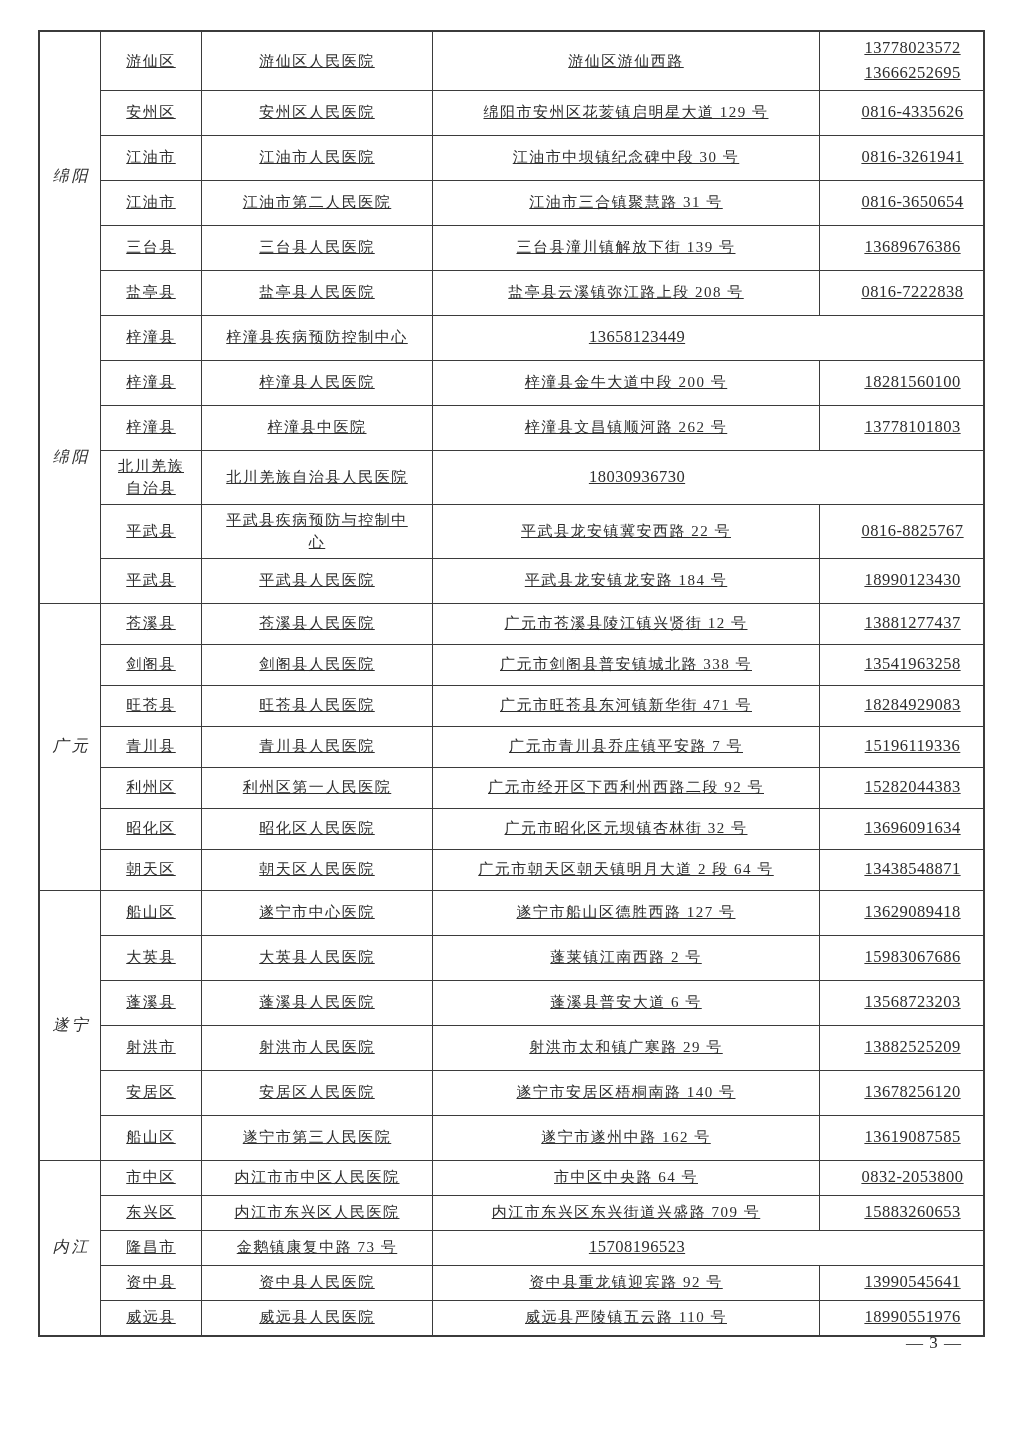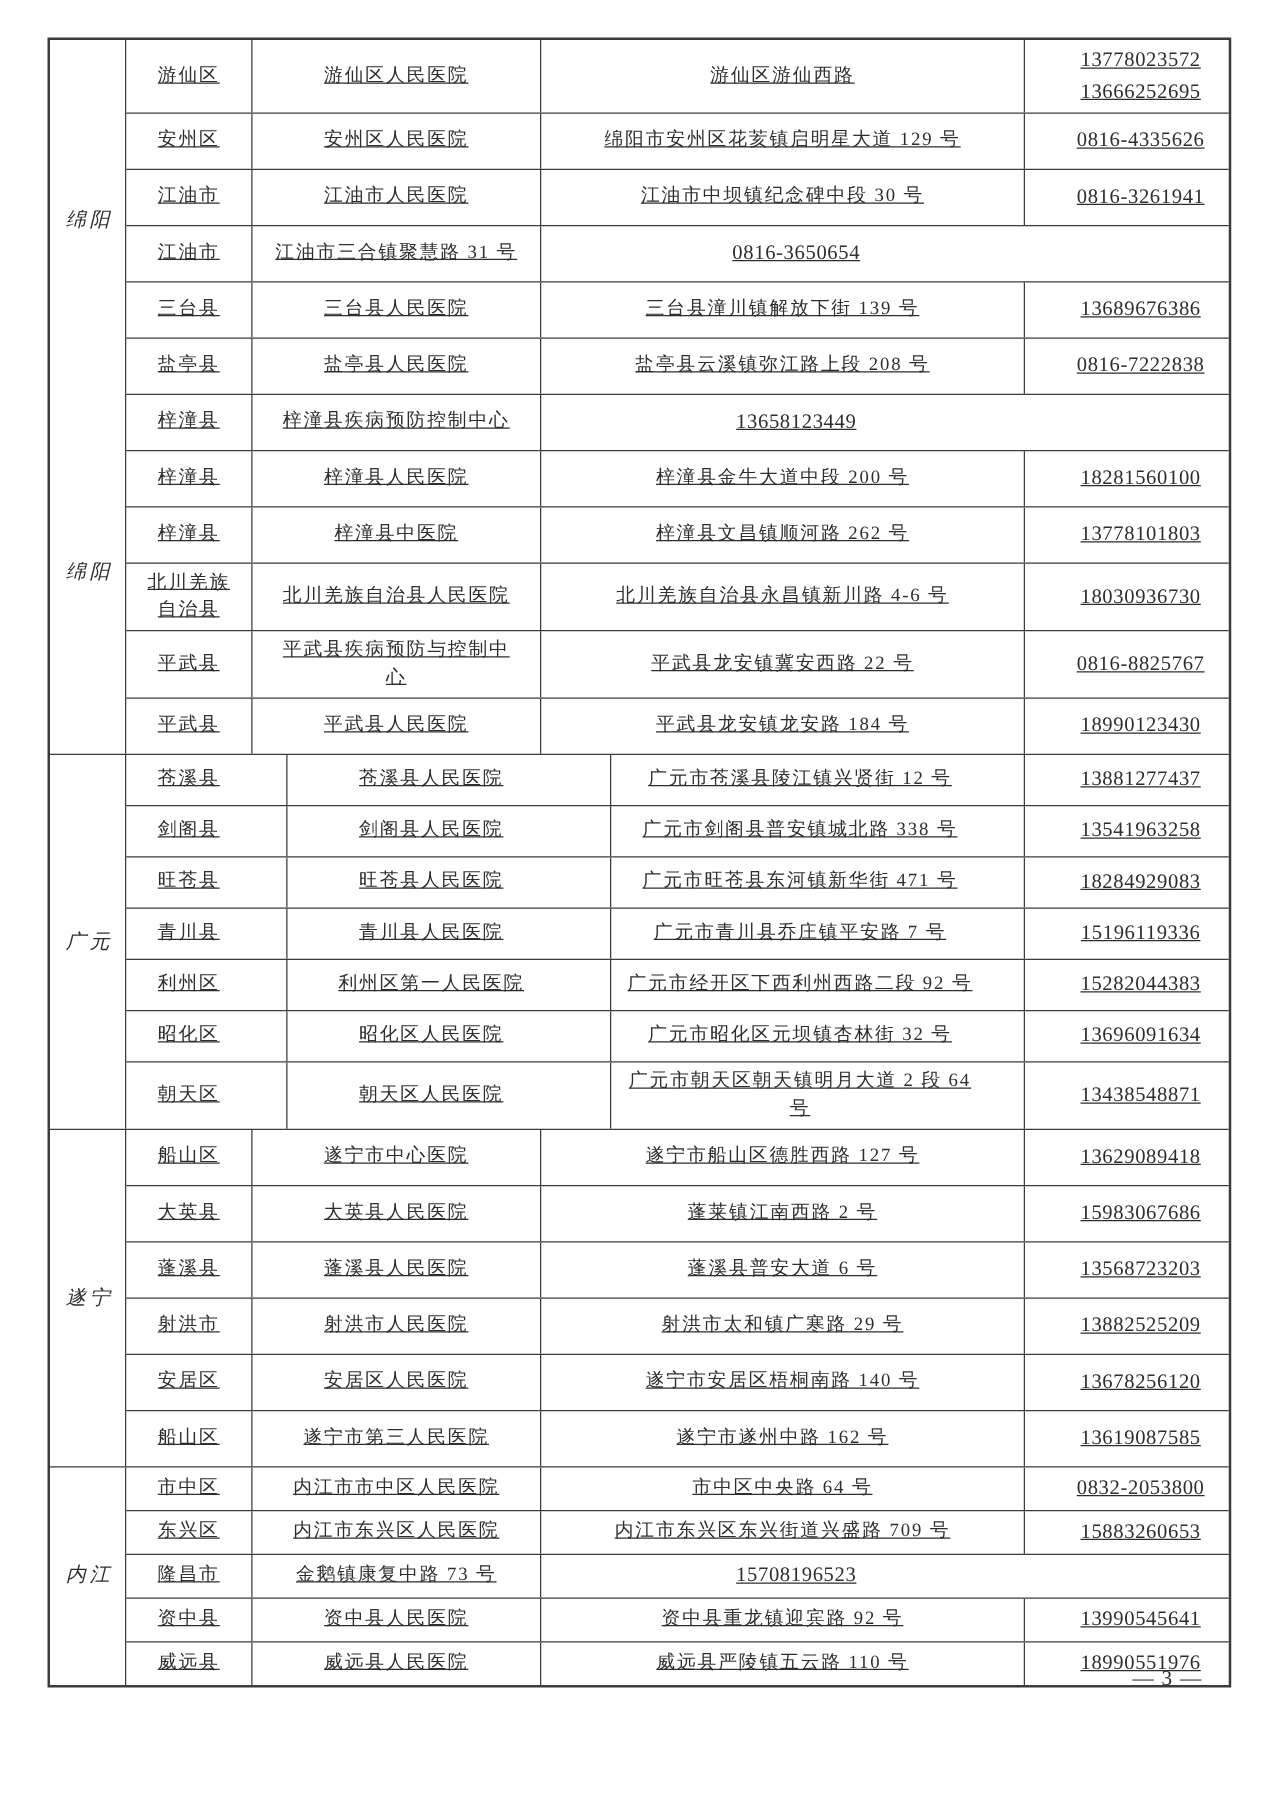--- a/index.html
+++ b/index.html
@@ -34,21 +34,21 @@
     font-size:16px;
     letter-spacing:3px;
     padding:4px 0;
   }
   .city-cell.dual { justify-content:space-around; }
   .city-label { display:block; text-indent:3px; white-space:nowrap;font-style:italic; }
   .rows { flex:1; display:flex; flex-direction:column; min-width:0;text-decoration:underline; }
   .row { display:grid; grid-template-columns:100px 231px 1fr 164px; }
   .row + .row { border-top:1.5px solid #3b3b3b; }
   .sec-0 .row { min-height:44px; }
-  .sec-1 .row { min-height:40px;gap:28px; }
+  .sec-1 .row { min-height:40px; }
   .sec-2 .row { min-height:44px; }
   .sec-3 .row { min-height:34px; }
   .cell {
     display:flex;
     align-items:center;
     justify-content:center;
     text-align:center;
     box-sizing:border-box;
     min-width:0;
     padding:4px 6px;
@@ -95,20 +95,21 @@
             <div class="cell phone">0816-4335626</div>
           </div>
           <div class="row">
             <div class="cell district">江油市</div>
             <div class="cell hospital">江油市人民医院</div>
             <div class="cell address">江油市中坝镇纪念碑中段 30 号</div>
             <div class="cell phone">0816-3261941</div>
           </div>
           <div class="row">
             <div class="cell district">江油市</div>
+            <div class="cell hospital">江油市第二人民医院</div>
             <div class="cell address">江油市三合镇聚慧路 31 号</div>
             <div class="cell phone">0816-3650654</div>
           </div>
           <div class="row">
             <div class="cell district">三台县</div>
             <div class="cell hospital">三台县人民医院</div>
             <div class="cell address">三台县潼川镇解放下街 139 号</div>
             <div class="cell phone">13689676386</div>
           </div>
           <div class="row">
@@ -131,21 +132,20 @@
           <div class="row">
             <div class="cell district">梓潼县</div>
             <div class="cell hospital">梓潼县中医院</div>
             <div class="cell address">梓潼县文昌镇顺河路 262 号</div>
             <div class="cell phone">13778101803</div>
           </div>
           <div class="row">
             <div class="cell district">北川羌族
 自治县</div>
             <div class="cell hospital">北川羌族自治县人民医院</div>
-            <div class="cell address">北川羌族自治县永昌镇新川路 4-6 号</div>
             <div class="cell phone">18030936730</div>
           </div>
           <div class="row">
             <div class="cell district">平武县</div>
             <div class="cell hospital">平武县疾病预防与控制中
 心</div>
             <div class="cell address">平武县龙安镇冀安西路 22 号</div>
             <div class="cell phone">0816-8825767</div>
           </div>
           <div class="row">

